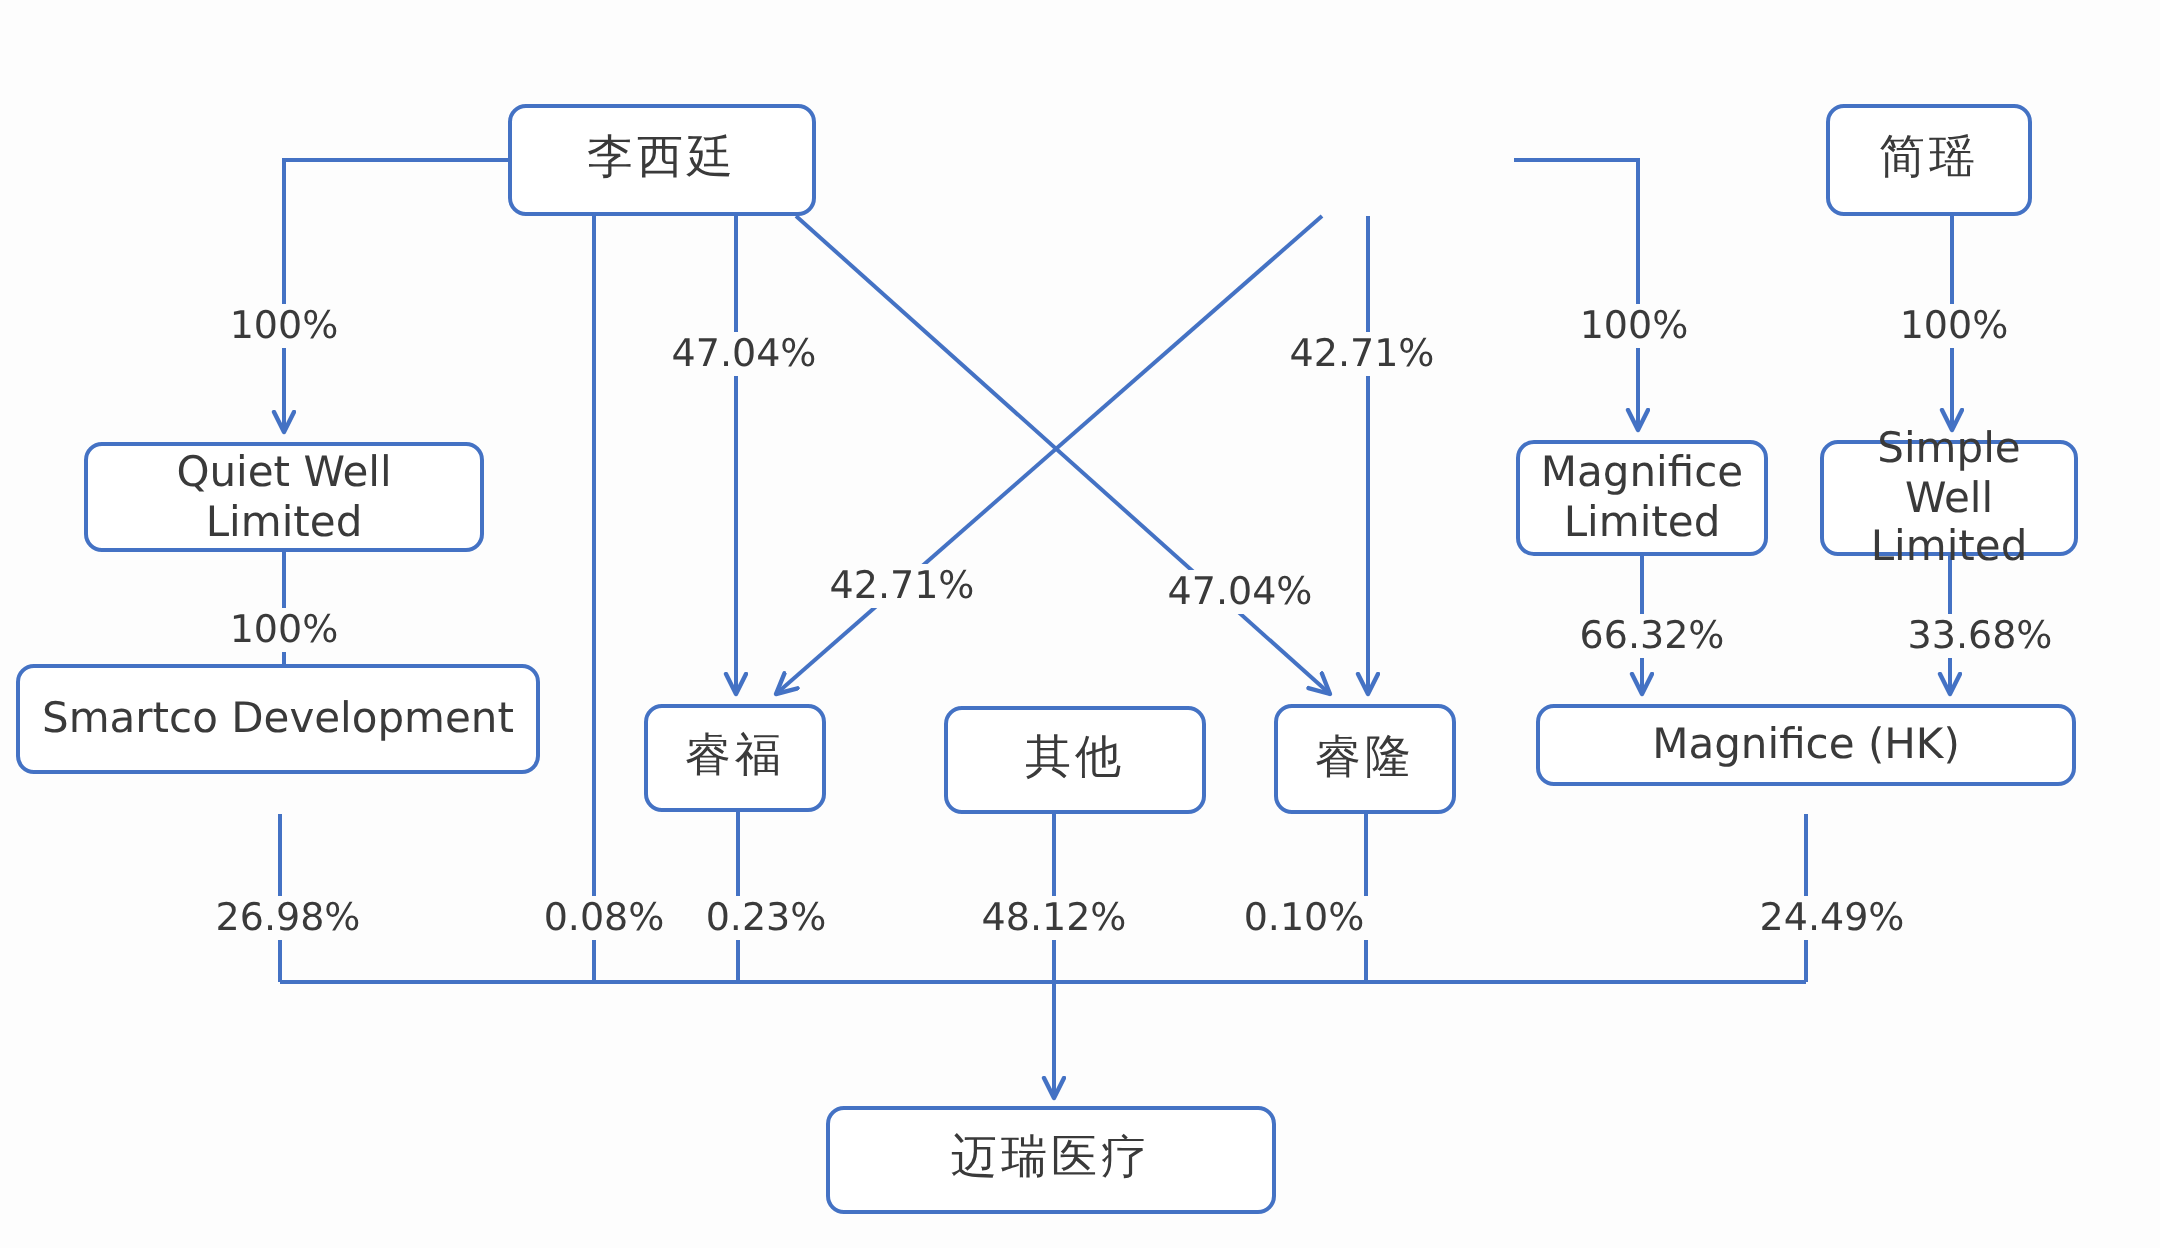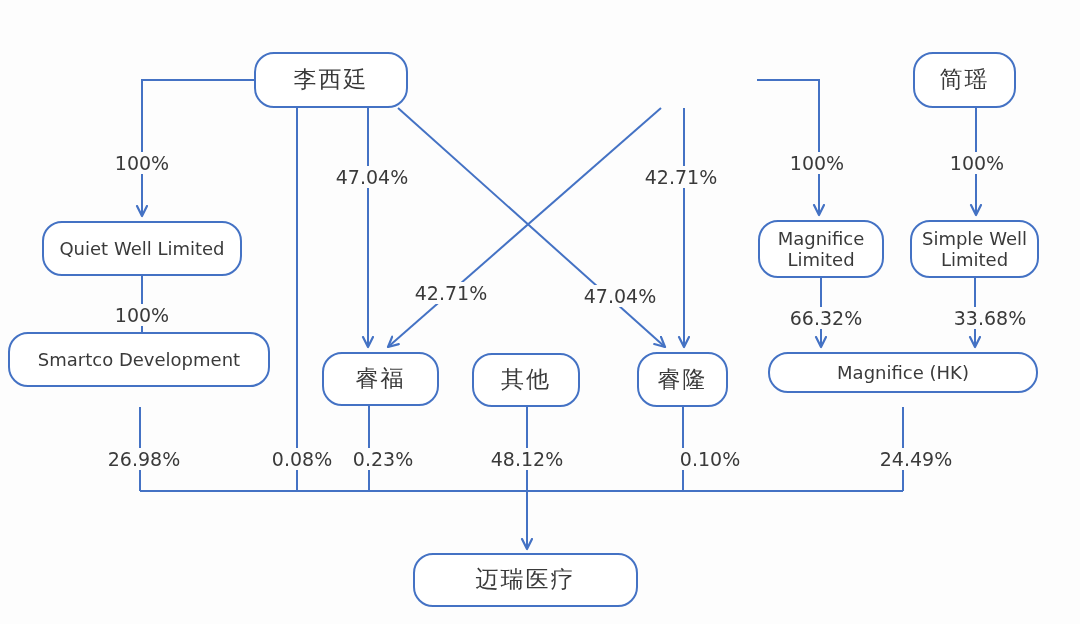--- a/index.html
+++ b/index.html
@@ -8,25 +8,25 @@
     background:var(--bg,#fdfdfd);
     font-family:"DejaVu Sans","Liberation Sans",sans-serif;
     overflow:hidden;
   }
   svg.wires { position:absolute; left:0; top:0; width:1080px; height:624px; }
   .edge { stroke:var(--line,#4472c4); stroke-width:2; fill:none; }
   .node {
     position:absolute; box-sizing:border-box;
     display:flex; align-items:center; justify-content:center;
     text-align:center; background:#ffffff;
-    border:2.5px solid var(--line,#4472c4); border-radius:20px;
+    border:2.5px solid var(--line,#4472c4); border-radius:9px;
     color:var(--text,#3a3a3a); line-height:1.18; padding:5px 4px;
   }
   .node.cn { font-size:23px; letter-spacing:2px; }
-  .node.en { font-size:18px; letter-spacing:0; }
+  .node.en { font-size:21px; letter-spacing:0; }
   .pct {
     position:absolute; transform:translate(-50%,-50%);
     background:var(--bg,#fdfdfd); padding:0 5px;
     font-size:19px; color:var(--text,#3a3a3a); white-space:nowrap;
   }
 </style>
 </head>
 <body>
 
 <div class="canvas">
@@ -79,23 +79,23 @@
   <div class="node cn" style="left:913px;top:52px;width:103px;height:56px">简瑶</div>
 
   <div class="node en" style="left:42px;top:221px;width:200px;height:55px">Quiet Well Limited</div>
 
   <div class="node en" style="left:758px;top:220px;width:126px;height:58px">Magnifice Limited</div>
 
   <div class="node en" style="left:910px;top:220px;width:129px;height:58px">Simple Well Limited</div>
 
   <div class="node en" style="left:8px;top:332px;width:262px;height:55px">Smartco Development</div>
 
-  <div class="node cn" style="left:322px;top:352px;width:117px;height:54px">睿福</div>
+  <div class="node cn" style="left:322px;top:352px;width:91px;height:54px">睿福</div>
 
-  <div class="node cn" style="left:472px;top:353px;width:108px;height:54px">其他</div>
+  <div class="node cn" style="left:472px;top:353px;width:131px;height:54px">其他</div>
 
   <div class="node cn" style="left:637px;top:352px;width:91px;height:55px">睿隆</div>
 
   <div class="node en" style="left:768px;top:352px;width:270px;height:41px">Magnifice (HK)</div>
 
   <div class="node cn" style="left:413px;top:553px;width:225px;height:54px">迈瑞医疗</div>
 
   <span class="pct" style="left:142px;top:163px">100%</span>
 
   <span class="pct" style="left:142px;top:315px">100%</span>
@@ -117,17 +117,17 @@
   <span class="pct" style="left:990px;top:318px">33.68%</span>
 
   <span class="pct" style="left:144px;top:459px">26.98%</span>
 
   <span class="pct" style="left:302px;top:459px">0.08%</span>
 
   <span class="pct" style="left:383px;top:459px">0.23%</span>
 
   <span class="pct" style="left:527px;top:459px">48.12%</span>
 
-  <span class="pct" style="left:710px;top:459px">0.10%</span>
+  <span class="pct" style="left:652px;top:459px">0.10%</span>
 
   <span class="pct" style="left:916px;top:459px">24.49%</span>
 
 </div>
 
 </body></html>

